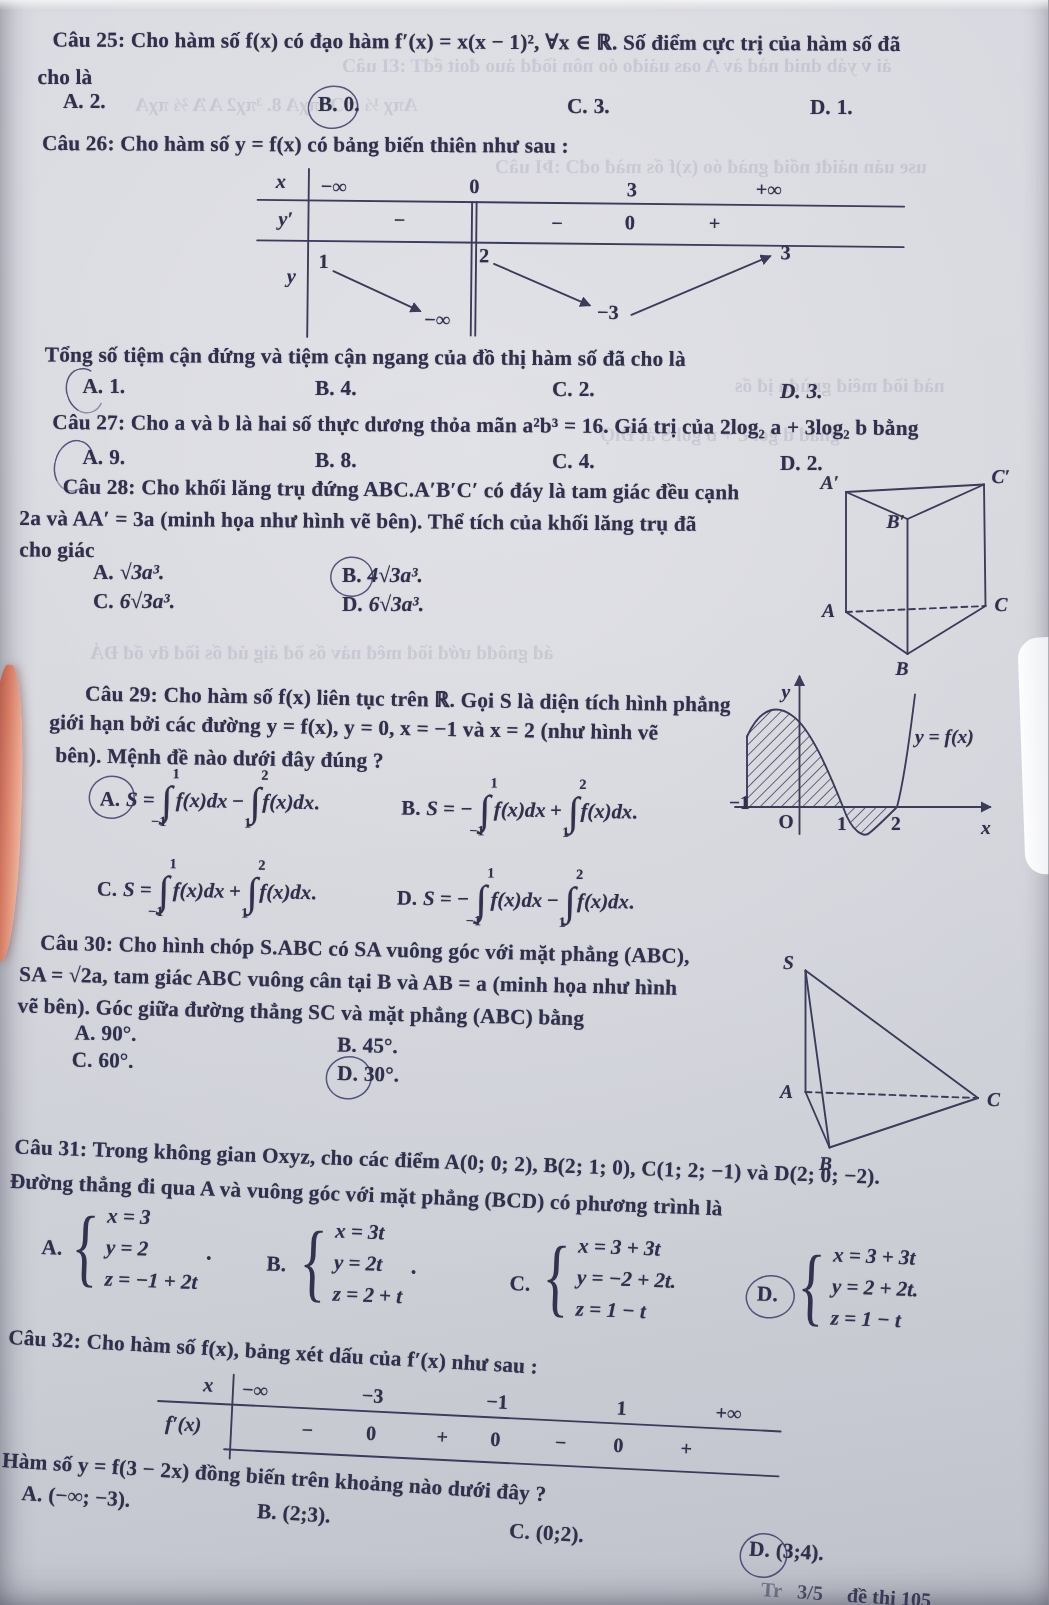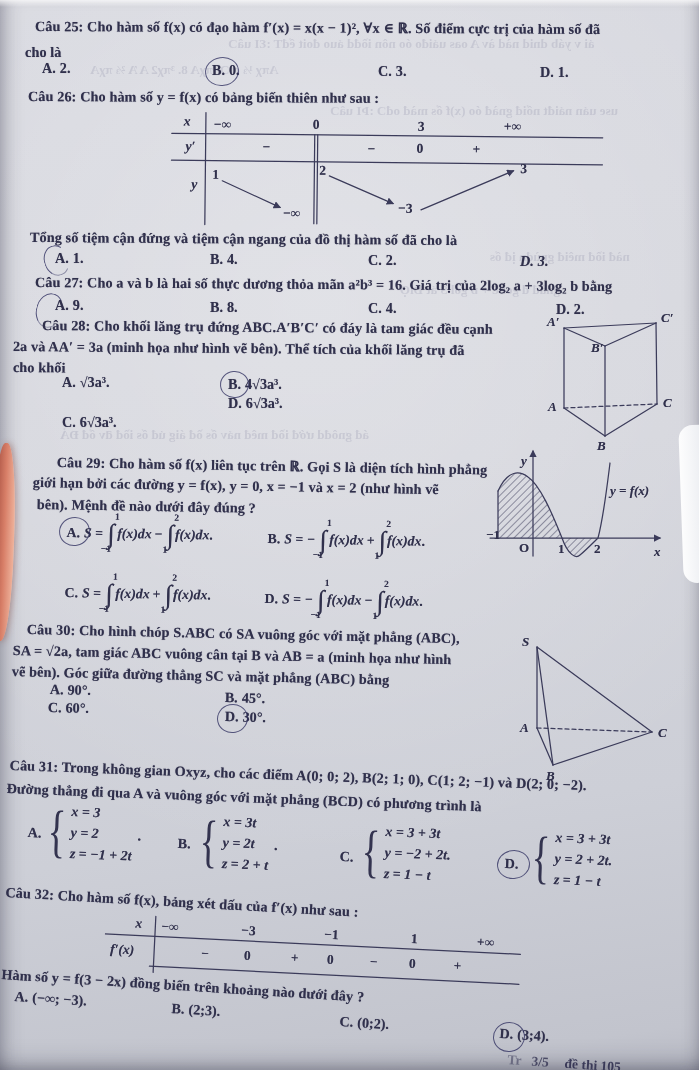--- a/index.html
+++ b/index.html
@@ -10,21 +10,21 @@
     background:
       radial-gradient(130% 85% at 45% 28%, rgba(255,255,255,0.28), rgba(255,255,255,0) 62%),
       linear-gradient(172deg,#d8d9e0 0%,#d4d5dc 45%,#cdcfd7 75%,#c2c4cd 96%,#b9bbc5 100%);
     box-shadow:inset 14px 0 22px -14px rgba(40,40,60,.45), inset -10px 0 18px -12px rgba(40,40,60,.35), inset 0 -16px 26px -16px rgba(30,30,50,.5);
   }
   .ln{position:absolute;white-space:nowrap;font-size:14.2px;font-weight:600;letter-spacing:.12px;
       text-shadow:0 0 .7px rgba(43,43,70,.55);transform-origin:left top;}
   .ln b{font-weight:700;}
   .opt{position:absolute;white-space:nowrap;font-size:14.2px;font-weight:600;text-shadow:0 0 .7px rgba(43,43,70,.5);transform-origin:left top;}
   .opt b{font-weight:700;margin-right:4px;}
-  .it{}
+  .it{font-style:italic;}
   
   .mark{position:absolute;border:1.7px solid rgba(47,47,96,.78);border-radius:50%;transform-origin:center;}
   .mark.arc{border-right-color:transparent;border-bottom-color:rgba(47,47,96,.45);}
   
   .tbl{position:absolute;transform-origin:left top;}
   .tbl span{position:absolute;white-space:nowrap;font-size:13.5px;font-weight:600;font-style:italic;text-shadow:0 0 .6px rgba(43,43,70,.5);}
   .tbl span.v{font-style:normal;}
   
   .iopt{position:absolute;display:inline-flex;align-items:center;font-size:13.8px;font-weight:600;white-space:nowrap;
         text-shadow:0 0 .6px rgba(43,43,70,.5);transform-origin:left top;}
@@ -121,29 +121,29 @@
   <div class="opt" style="left:55px;top:250px;"><b>A.</b><span>1.</span></div>
   <div class="opt" style="left:210px;top:251px;"><b>B.</b><span>4.</span></div>
   <div class="opt" style="left:368px;top:252px;"><b>C.</b><span>2.</span></div>
   <div class="opt" style="left:520px;top:253px;font-style:italic;"><b>D.</b><span>3.</span></div>
   <div class="mark arc" style="left:44px;top:245px;width:23px;height:29px;transform:rotate(-18deg)"></div>
 
   <div class="ln" style="left:35px;top:274px;transform:rotate(.4deg)"><b>Câu 27:</b> <span>Cho a và b là hai số thực dương thỏa mãn a²b³ = 16. Giá trị của 2log₂ a + 3log₂ b bằng</span></div>
   <div class="opt" style="left:55px;top:297px;"><b>A.</b><span>9.</span></div>
   <div class="opt" style="left:210px;top:299px;"><b>B.</b><span>8.</span></div>
   <div class="opt" style="left:368px;top:300px;"><b>C.</b><span>4.</span></div>
-  <div class="opt" style="left:520px;top:301px;margin-left:36px;"><b>D.</b><span>2.</span></div>
+  <div class="opt" style="left:520px;top:301px;"><b>D.</b><span>2.</span></div>
   <div class="mark arc" style="left:36px;top:293px;width:25px;height:33px;transform:rotate(14deg)"></div>
 
   <div class="ln" style="left:42px;top:317px;transform:rotate(.5deg)"><b>Câu 28:</b> <span>Cho khối lăng trụ đứng ABC.A′B′C′ có đáy là tam giác đều cạnh</span></div>
   <div class="ln" style="left:13px;top:338px;transform:rotate(.5deg)">2a và AA′ = 3a (minh họa như hình vẽ bên). Thể tích của khối lăng trụ đã</div>
-  <div class="ln" style="left:13px;top:359px;transform:rotate(.5deg)">cho khối</div>
+  <div class="ln" style="left:13px;top:359px;transform:rotate(.5deg)">cho giác</div>
   <div class="opt" style="left:62px;top:374px;"><b>A.</b><span class="it">√3a³.</span></div>
   <div class="opt" style="left:228px;top:376px;"><b>B.</b><span class="it">4√3a³.</span></div>
-  <div class="opt" style="left:62px;top:414px;"><b>C.</b><span class="it">6√3a³.</span></div>
+  <div class="opt" style="left:62px;top:393px;"><b>C.</b><span class="it">6√3a³.</span></div>
   <div class="opt" style="left:228px;top:395px;"><b>D.</b><span class="it">6√3a³.</span></div>
   <div class="mark" style="left:220px;top:371px;width:27px;height:25px;transform:rotate(-6deg)"></div>
 
   <div class="fig" style="left:535px;top:306px;width:150px;height:150px;">
     <svg width="150" height="150">
       <line class="st" x1="29" y1="22" x2="121" y2="17"></line>
       <line class="st" x1="29" y1="22" x2="70" y2="40"></line>
       <line class="st" x1="70" y1="40" x2="121" y2="17"></line>
       <line class="st" x1="29" y1="22" x2="29" y2="102"></line>
       <line class="st" x1="70" y1="40" x2="70" y2="130"></line>

